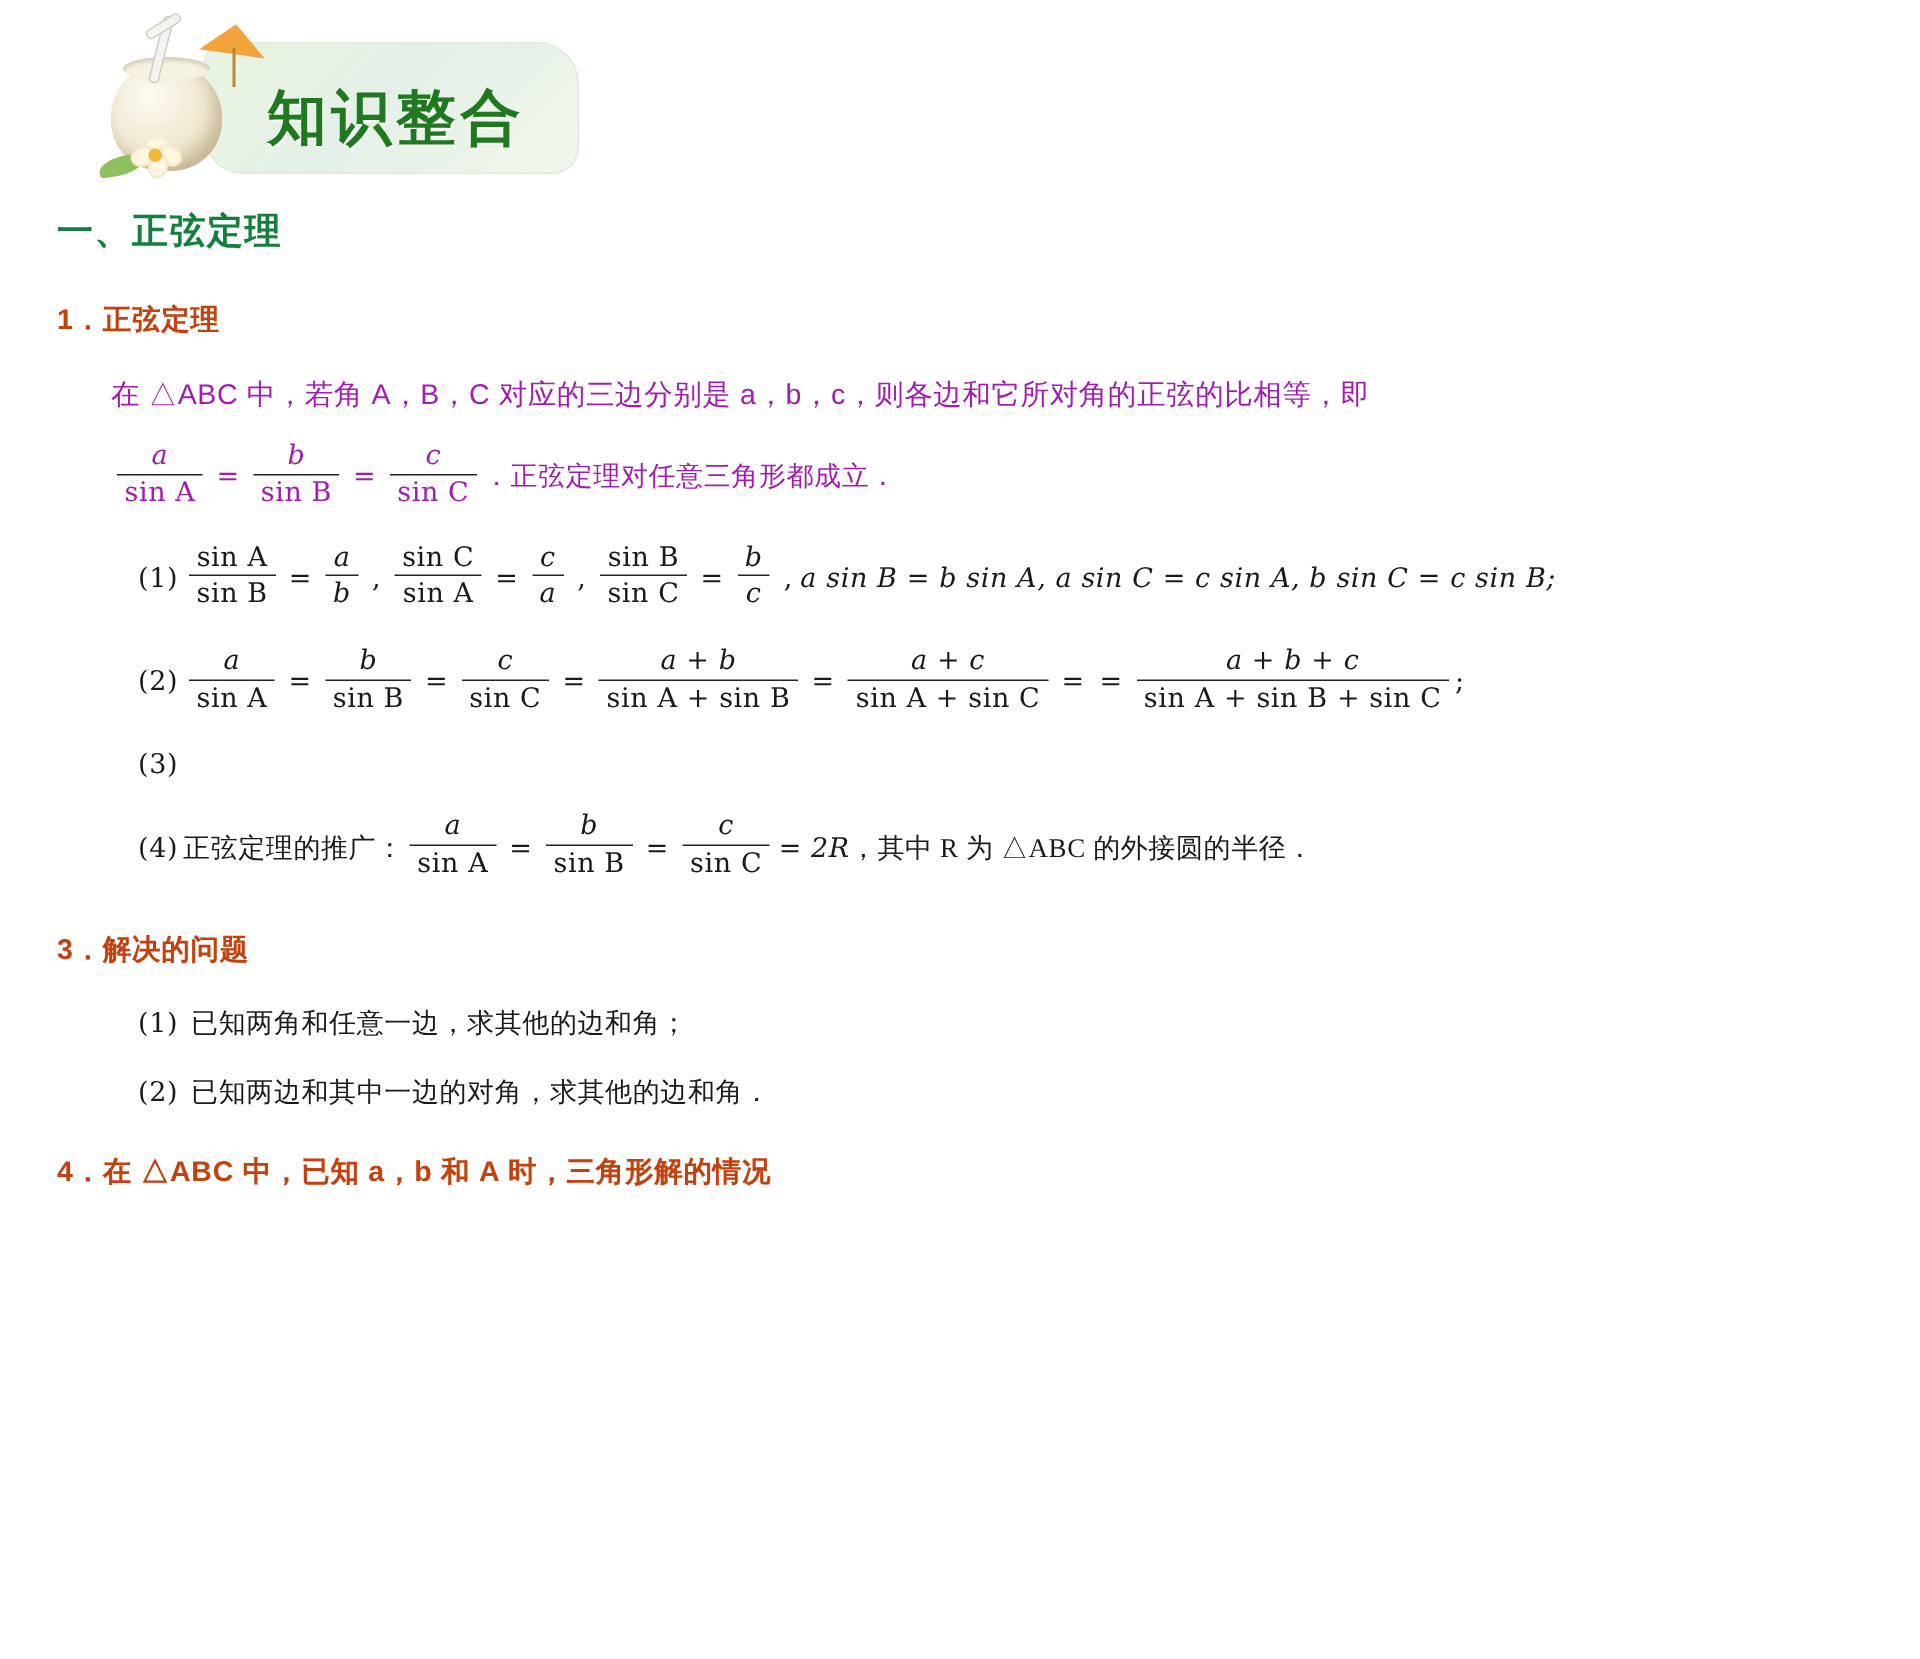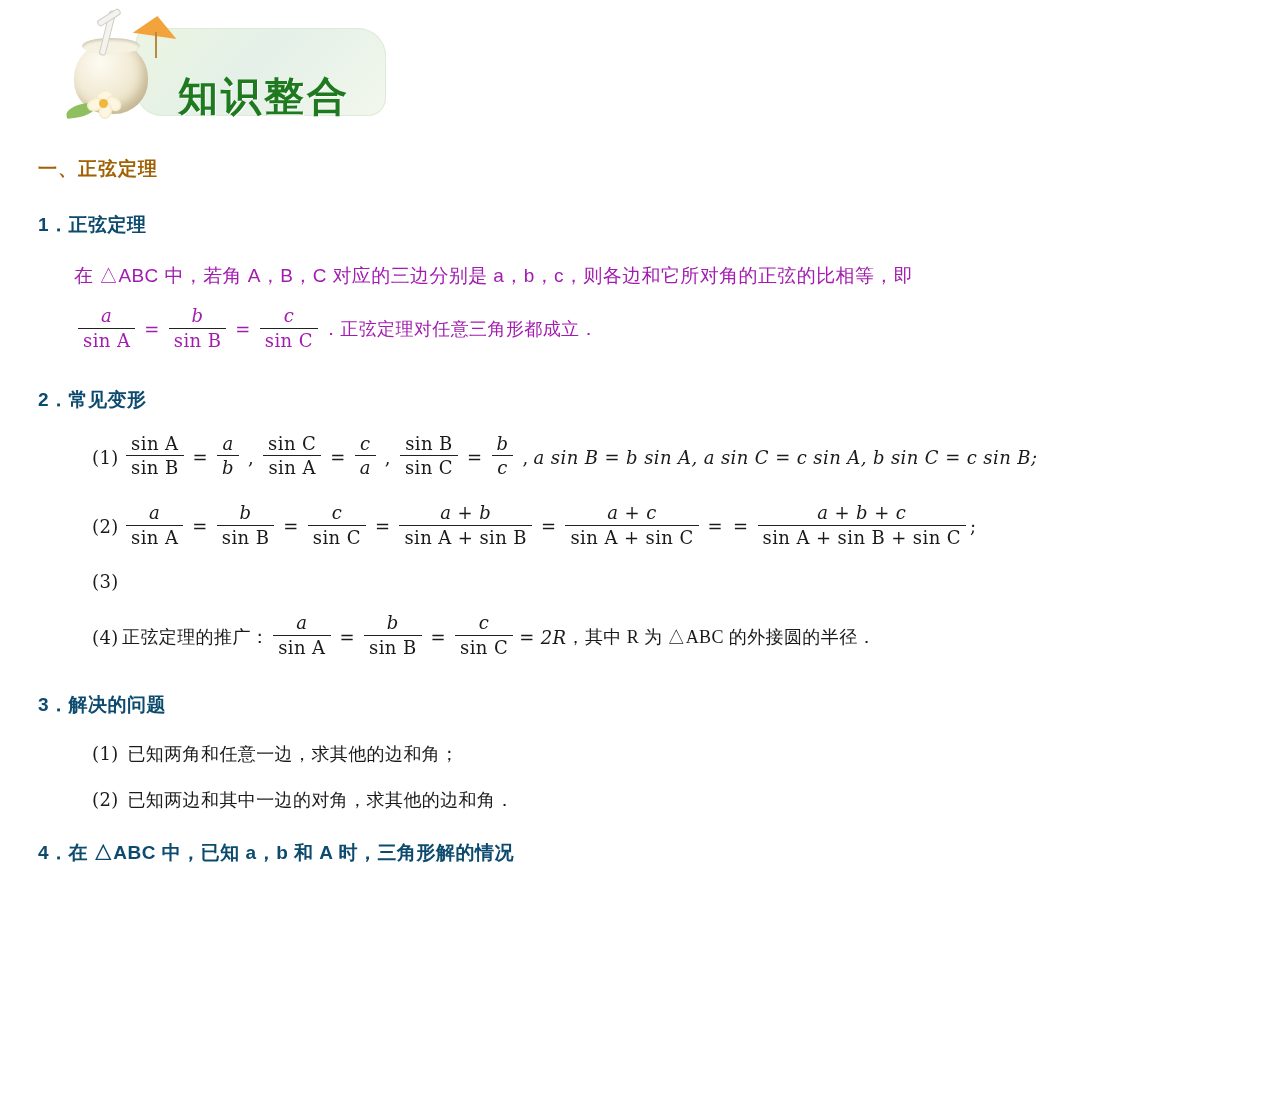--- a/index.html
+++ b/index.html
@@ -30,21 +30,21 @@
     top: 16px;
     width: 250px;
     height: 88px;
     border-radius: 14px 28px 18px 26px;
     background: linear-gradient(135deg, #ecf5e2 0%, #e4f0e8 45%, #f2f7ec 100%);
     box-shadow: inset 0 0 0 1px #dfeadb;
   }
   .banner-title {
     position: absolute;
     left: 140px;
-    top: 57px;
+    top: 39px;
     font-family: "DejaVu Sans", sans-serif;
     font-size: 40px;
     font-weight: bold;
     color: #1f7a1f;
     letter-spacing: 3px;
     text-shadow: 1px 1px 0 #ffffff;
   }
   
   .coconut {
     position: absolute;
@@ -139,30 +139,30 @@
     border-radius: 70% 10% 70% 10%;
     background: #8fbf5e;
     transform: rotate(-8deg);
   }
 
   
   .content {
     padding: 0 40px 0 38px;
   }
   .sec-title {
-    color: #a16207;
+    color: #15803d;
     font-weight: bold;
-    font-size: 19px;
-    margin: 24px 0 0 0;
+    font-size: 24px;
+    margin: 6px 0 0 0;
     letter-spacing: 1px;
   }
   .h-num {
     font-size: 19px;
     font-weight: bold;
-    color: #0c4a6e;
+    color: #c2410c;
     margin: 30px 0 0 0;
     letter-spacing: 0.5px;
   }
   .para {
     font-size: 19px;
     color: #a21caf;
     margin: 22px 0 0 36px;
     line-height: 1.65;
     letter-spacing: 0.4px;
   }
@@ -251,23 +251,20 @@
       <span class="den rom">sin B</span>
     </span>
     <span class="op">=</span>
     <span class="frac">
       <span class="num ital">c</span>
       <span class="den rom">sin C</span>
     </span>
     <span class="cn">．正弦定理对任意三角形都成立．</span>
   </div>
 
-  <div class="h-num" style="margin-top:34px;">
-    <span>2．</span><span>常见变形</span>
-  </div>
 
   <div class="item eqline" style="margin-top:22px;">
     <span class="lbl rom">(1)</span>
     <span class="frac">
       <span class="num rom">sin A</span>
       <span class="den rom">sin B</span>
     </span>
     <span class="op">=</span>
     <span class="frac">
       <span class="num ital">a</span>

